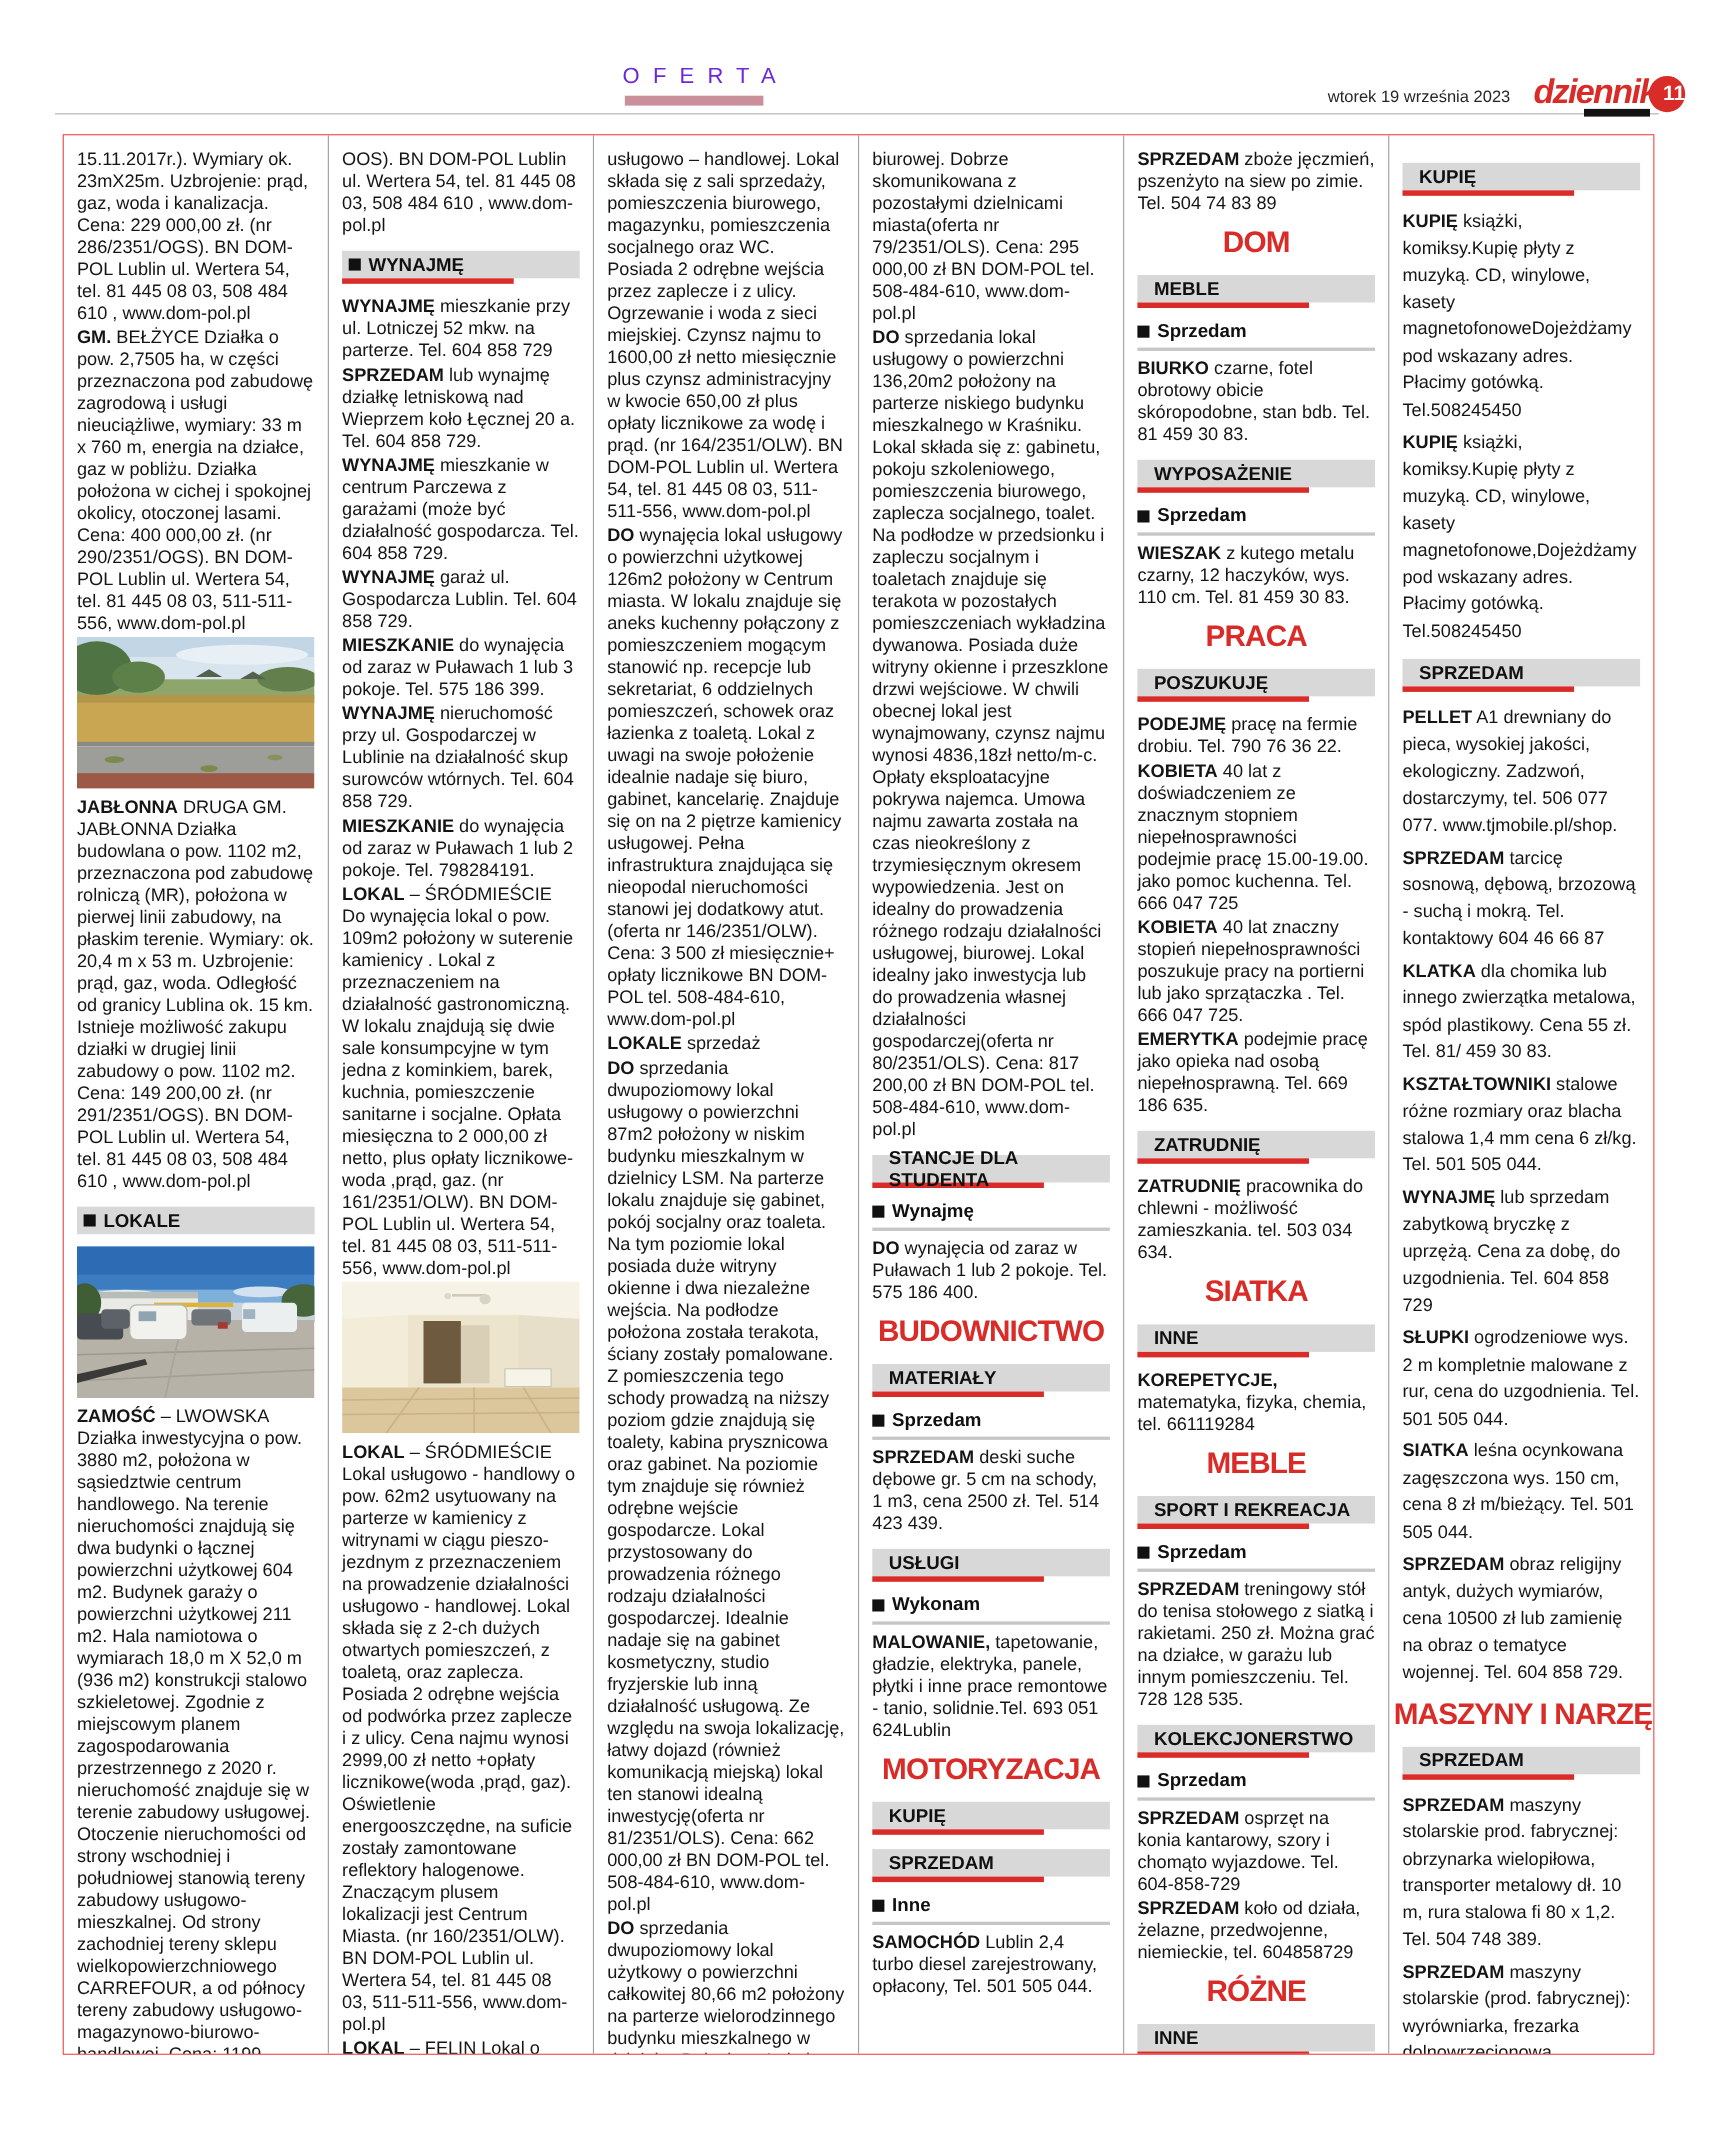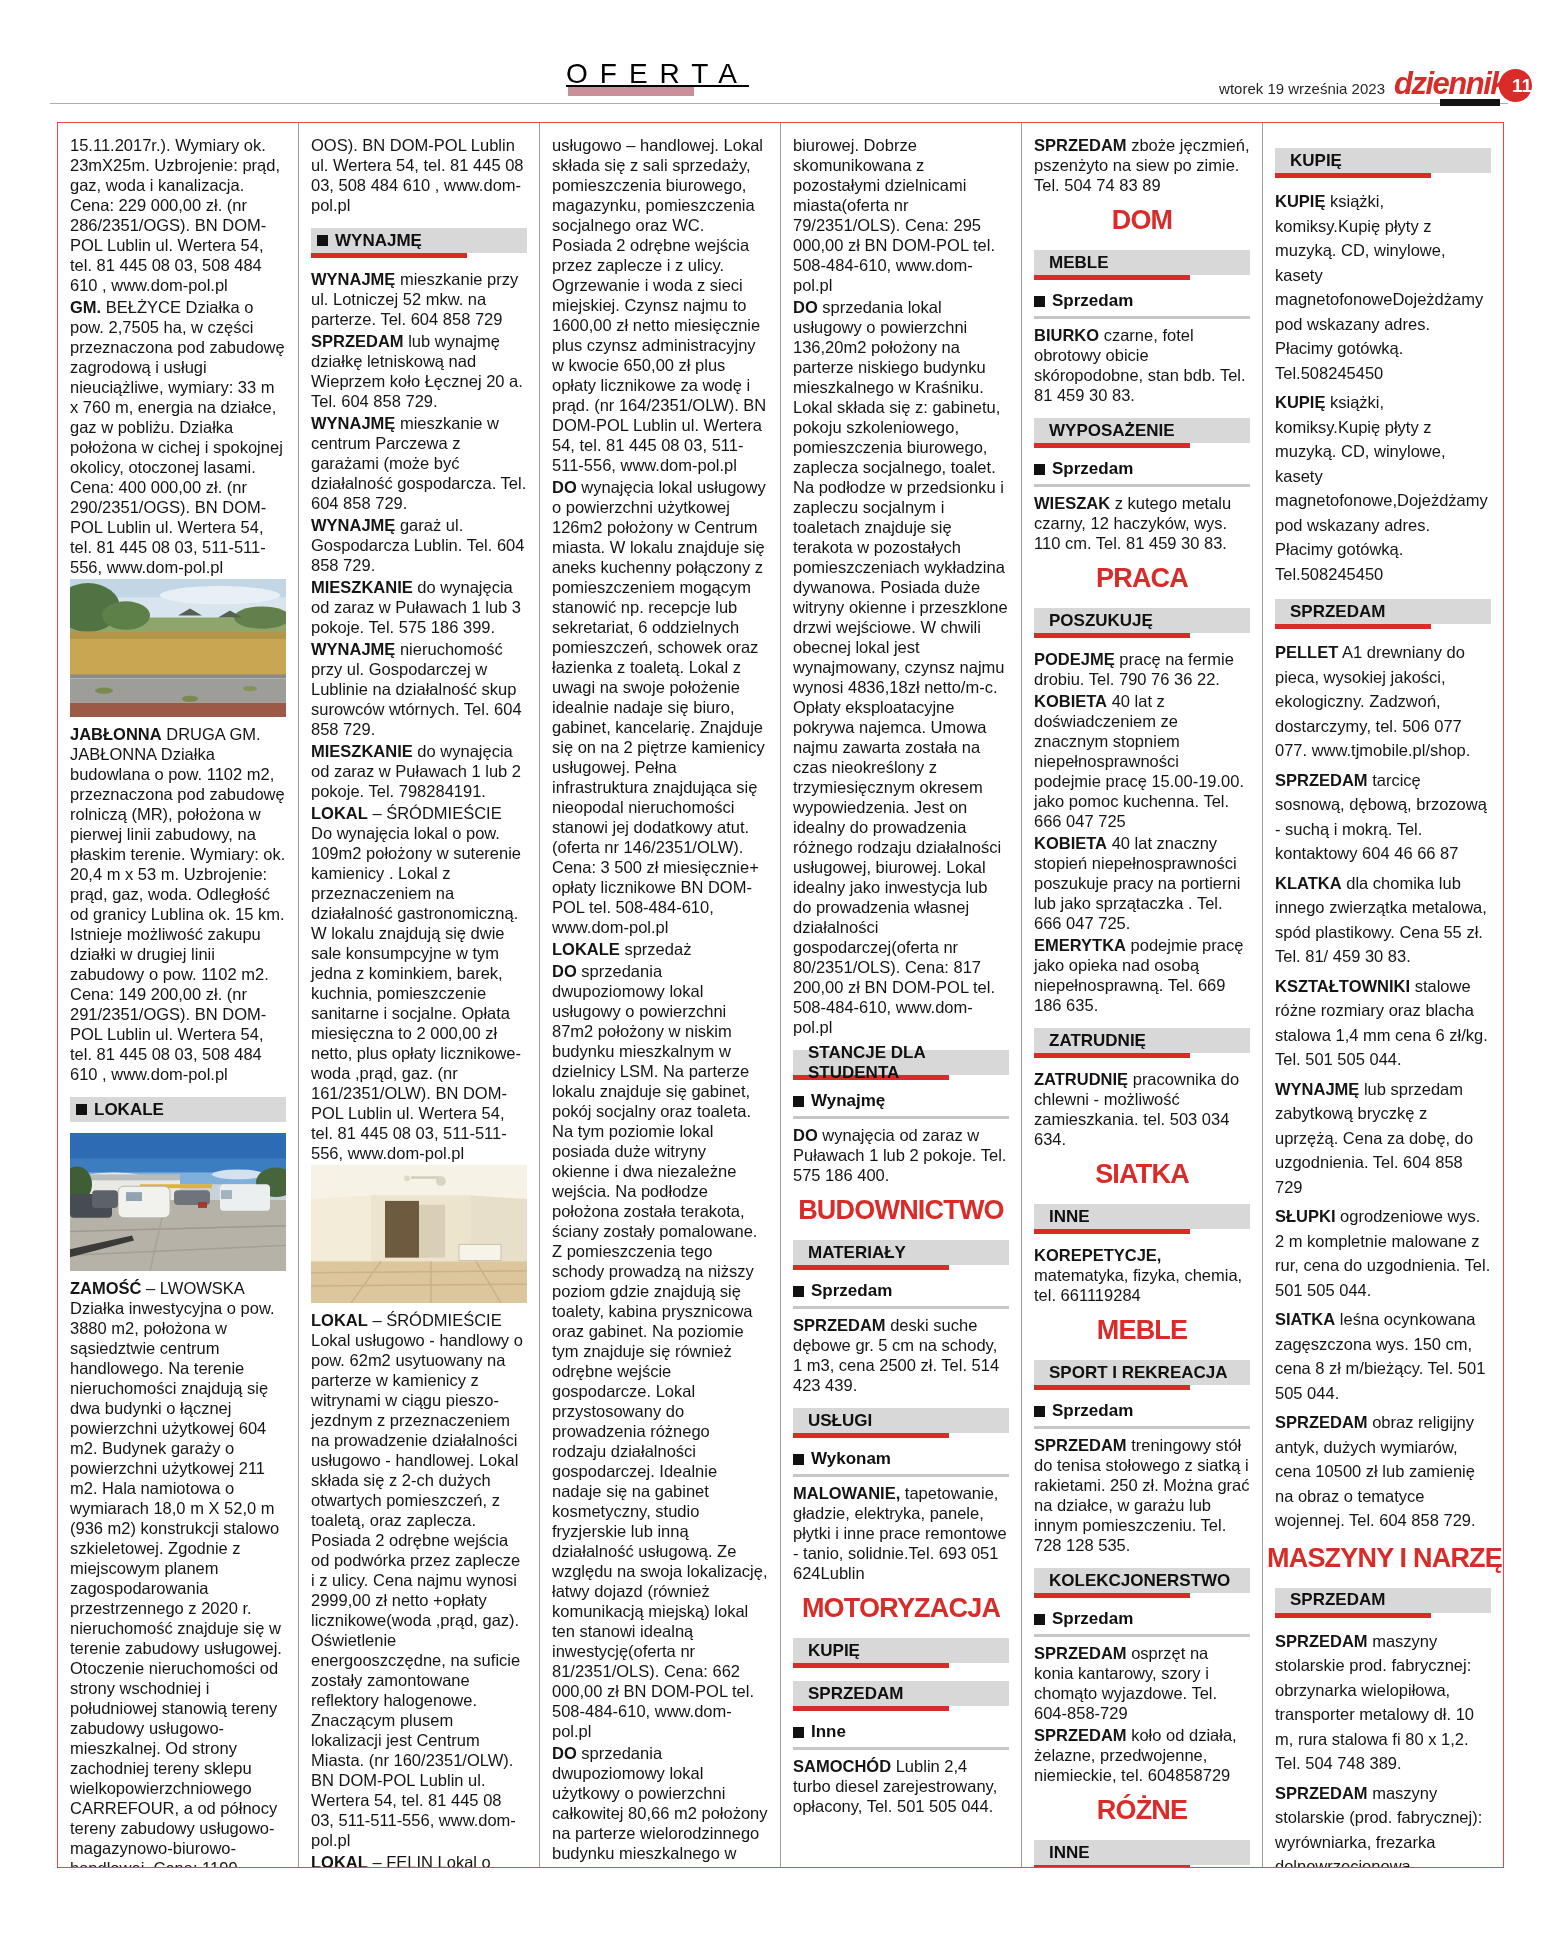--- a/index.html
+++ b/index.html
@@ -1,23 +1,23 @@
 <!DOCTYPE html>
 <html><head>
 <meta charset="utf-8">
 <style>
   html,body{margin:0;padding:0;background:#ffffff;}
   body{font-family:"Liberation Sans",sans-serif;-webkit-font-smoothing:antialiased;}
   .page{position:relative;width:1558px;height:1947px;background:#fff;overflow:hidden;}
 
   
   .mast-rule{position:absolute;left:50px;top:103px;width:1458px;height:1px;background:#a9adb2;}
-  .oferta{position:absolute;top:58px;left:566px;font-size:28px;letter-spacing:12px;color:#000000;font-weight:400;text-decoration:underline;}
+  .oferta{position:absolute;top:58px;left:566px;font-size:20px;letter-spacing:12px;color:#6d28d9;font-weight:400;}
   .oferta-bar{position:absolute;top:87px;left:568px;width:126px;height:9px;background:#c98f9a;}
-  .issue-date{position:absolute;top:80px;left:1195px;width:190px;text-align:right;font-size:15px;color:#26262a;}
+  .issue-date{position:absolute;top:80px;left:1195px;width:190px;text-align:center;font-size:15px;color:#26262a;}
   .logo{position:absolute;top:66px;left:1394px;height:40px;}
   .logo-word{font-size:31px;font-weight:bold;color:#d92b27;letter-spacing:-1.5px;font-style:italic;}
   .logo-bar{position:absolute;left:46px;top:33px;width:60px;height:7px;background:#131313;}
   .pagenum{position:absolute;top:69px;left:1499px;width:33px;height:33px;border-radius:50%;background:#d92b27;color:#fff;
            font-weight:bold;font-size:19px;display:flex;align-items:center;justify-content:flex-end;}
 
   
   .grid{position:absolute;left:57px;top:122px;width:1447px;height:1746px;border:1px solid #ef4444;
         display:flex;box-sizing:border-box;background:#fff;}
   .col{width:241px;box-sizing:border-box;border-right:1px solid #9aa0a6;padding:12px 12px 0 12px;overflow:hidden;}

